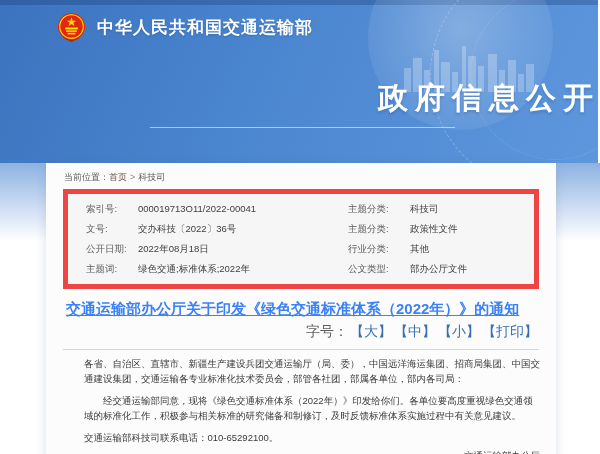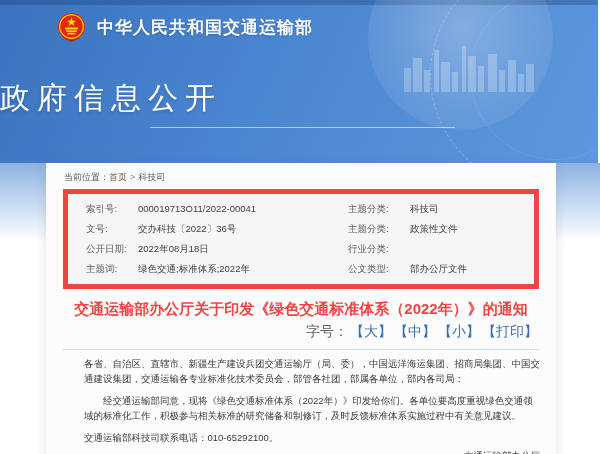--- a/index.html
+++ b/index.html
@@ -37,22 +37,22 @@
     background:linear-gradient(180deg,#8db2e2 0%, rgba(255,255,255,0) 92%);
   }
   
   .brand { position:absolute; left:56px; top:12px; display:flex; align-items:center; }
   .emblem { width:31px; height:31px; display:block; }
   .site-name {
     margin-left:10px; color:#ffffff; font-size:17px; font-weight:bold;
     letter-spacing:1px; text-shadow:0 1px 2px rgba(0,40,90,0.25);
   }
   .page-title {
-    position:absolute; left:0; top:78px; width:600px; text-align:left;
-    color:#ffffff; font-size:30px; font-weight:normal; letter-spacing:7px;
+    position:absolute; left:0; top:78px; width:600px; text-align:right;
+    color:#ffffff; font-size:30px; font-weight:bold; letter-spacing:7px;
     text-shadow:0 2px 3px rgba(0,40,90,0.2);
   }
   .title-underline {
     position:absolute; left:150px; top:127px; width:305px; height:1px;
     background:rgba(255,255,255,0.55);
   }
   
   .card {
     position:absolute; left:46px; top:163px; width:510px; height:356px;
     background:#fcfcfc; box-shadow:0 2px 10px rgba(90,120,160,0.22);
@@ -67,22 +67,22 @@
     margin:0 17px; background:#f6f6f6; border:5px solid #ef4444; padding:5px 0;
   }
   .meta-row {
     display:grid; grid-template-columns:52px 210px 62px 1fr;
     padding:3px 0 3px 18px; font-size:9.5px; line-height:14px;
   }
   .meta-label { color:#5d5d5d; }
   .meta-value { color:#414141; }
   
   .article-title {
-    margin:11px 20px 0 20px; text-align:center;
-    font-size:15px; line-height:18px; font-weight:bold; color:#ef4444;
+    margin:11px 20px 0 20px; text-align:left;
+    font-size:15px; line-height:18px; font-weight:bold; color:#3b82f6;text-decoration:underline;
   }
   .font-controls {
     margin:5px 18px 8px 18px; text-align:right; font-size:14px; color:#3a70b0;
   }
   .font-controls .fc-label { color:#5d5d5d; }
   .font-controls span[data-interactable="true"] { cursor:pointer; margin-left:2px; }
   .divider { margin:6px 17px 0 17px; border-top:1px solid #ccd9ea; }
   .content {
     margin:6px 16px 0 38px; font-size:9.5px; color:#3a3a3a; line-height:15px;
   }
@@ -152,20 +152,21 @@
     <div class="meta-row" data-interactable="false">
       <span class="meta-label" data-interactable="false">文号:</span>
       <span class="meta-value" data-interactable="false">交办科技〔2022〕36号</span>
       <span class="meta-label" data-interactable="false">主题分类:</span>
       <span class="meta-value" data-interactable="false">政策性文件</span>
     </div>
     <div class="meta-row" data-interactable="false">
       <span class="meta-label" data-interactable="false">公开日期:</span>
       <span class="meta-value" data-interactable="false">2022年08月18日</span>
       <span class="meta-label" data-interactable="false">行业分类:</span>
+      <span class="meta-value" data-interactable="false">其他</span>
     </div>
     <div class="meta-row" data-interactable="false">
       <span class="meta-label" data-interactable="false">主题词:</span>
       <span class="meta-value" data-interactable="false">绿色交通;标准体系;2022年</span>
       <span class="meta-label" data-interactable="false">公文类型:</span>
       <span class="meta-value" data-interactable="false">部办公厅文件</span>
     </div>
   </div>
 
   <h1 class="article-title" data-interactable="false">交通运输部办公厅关于印发《绿色交通标准体系（2022年）》的通知</h1>

